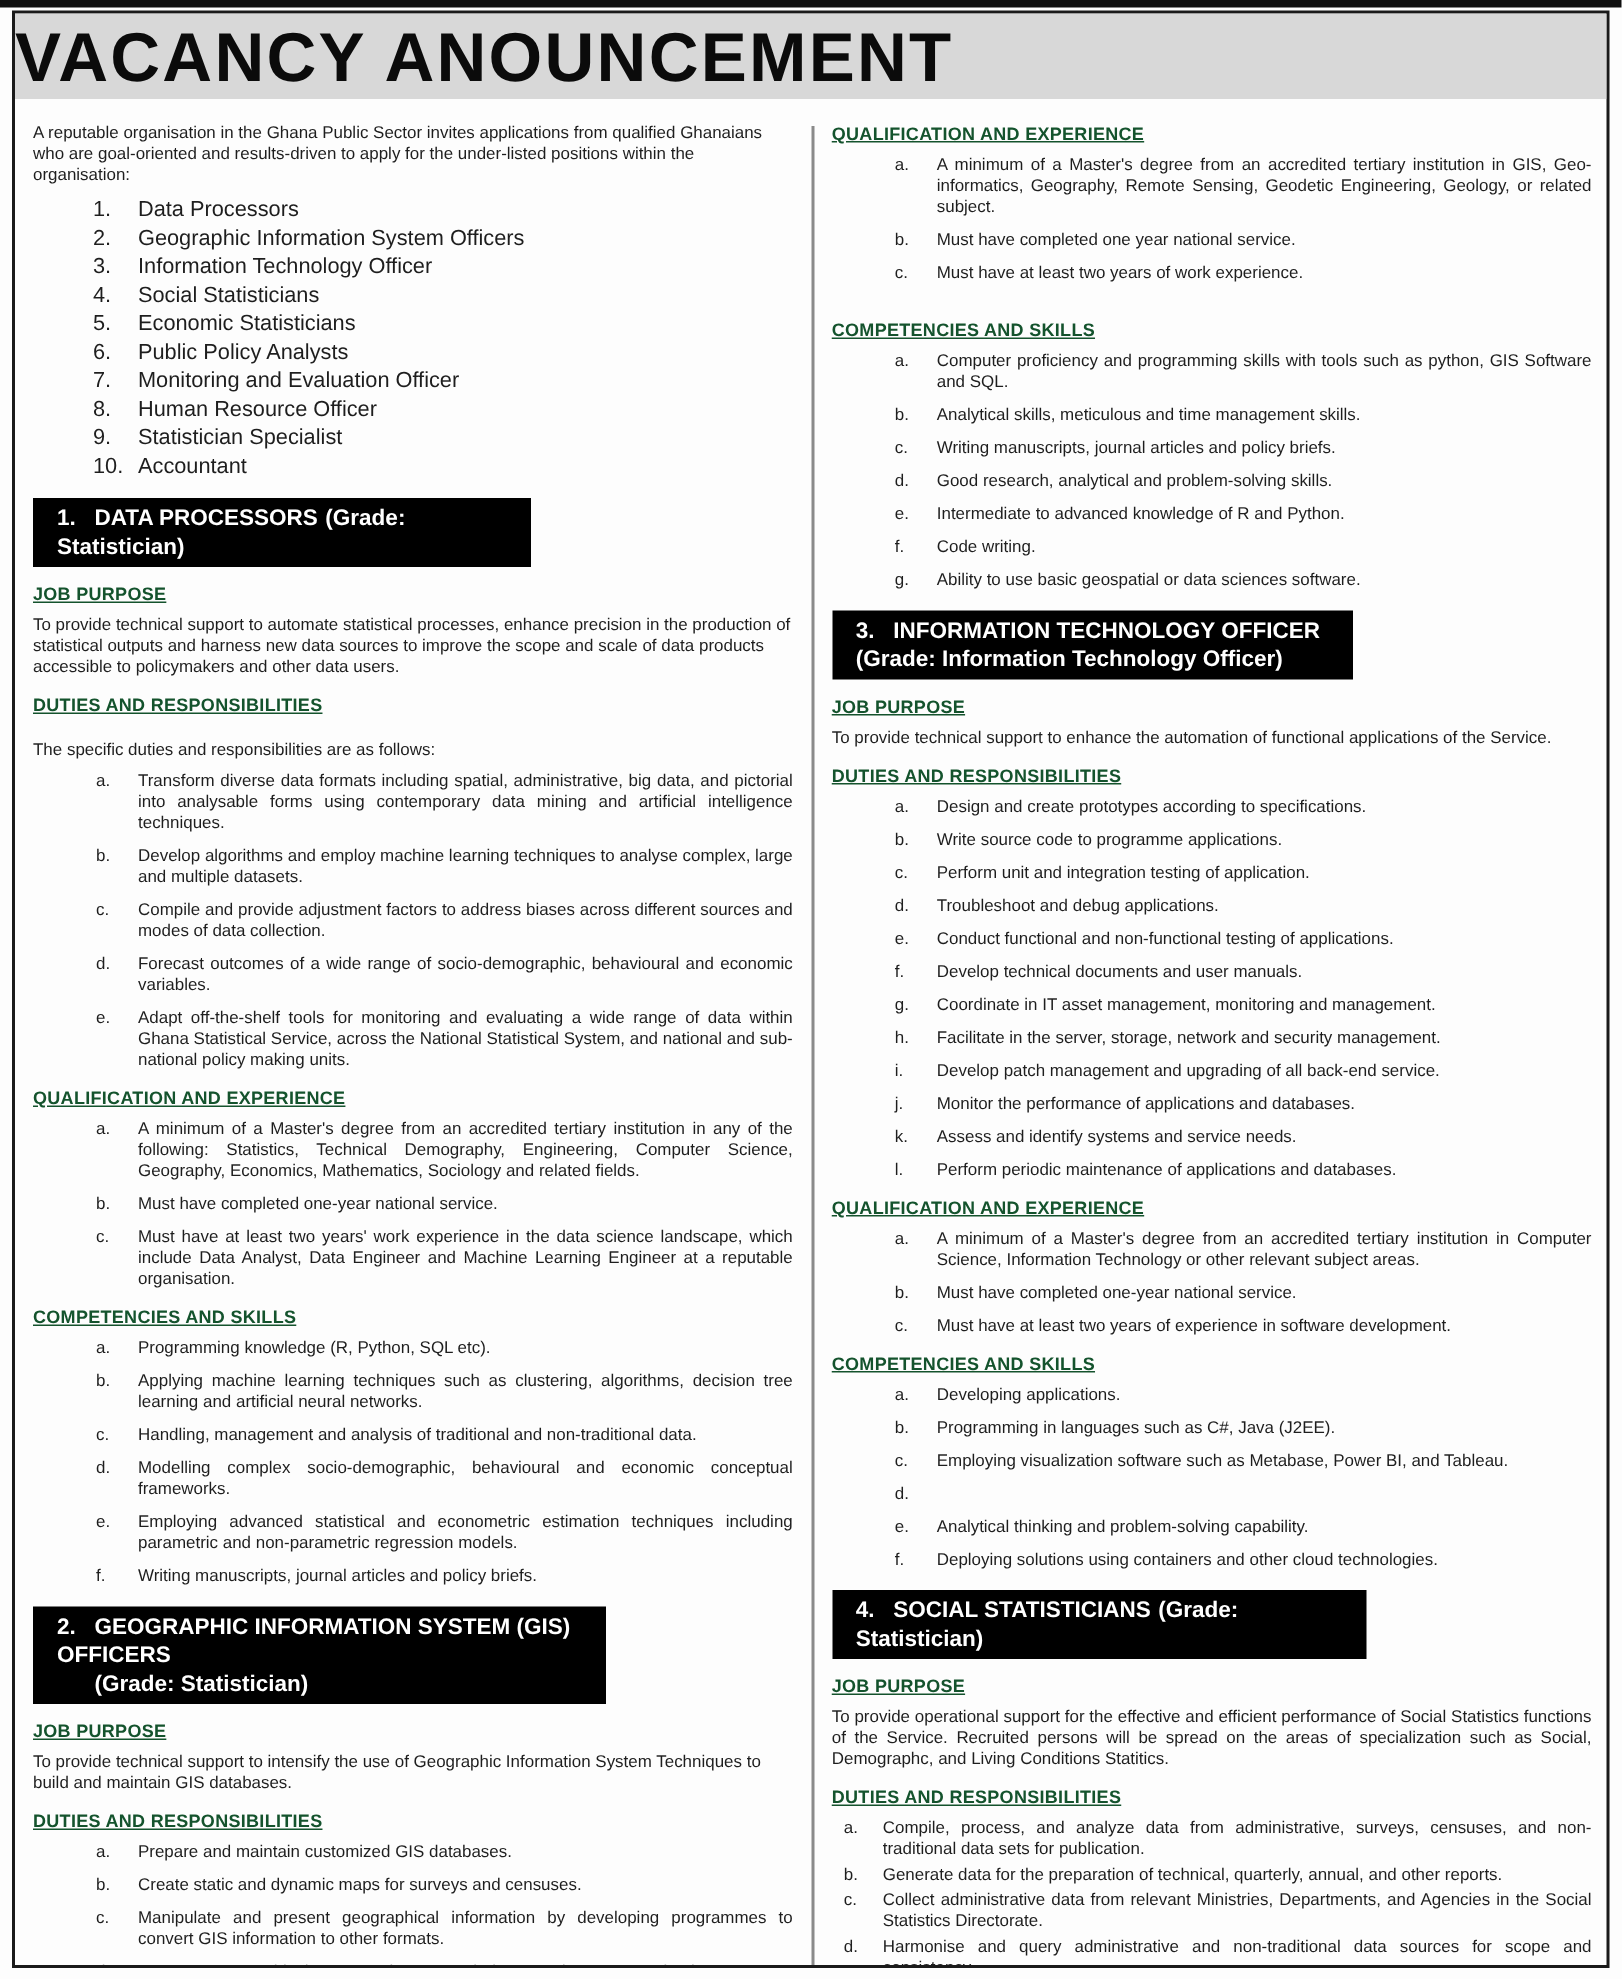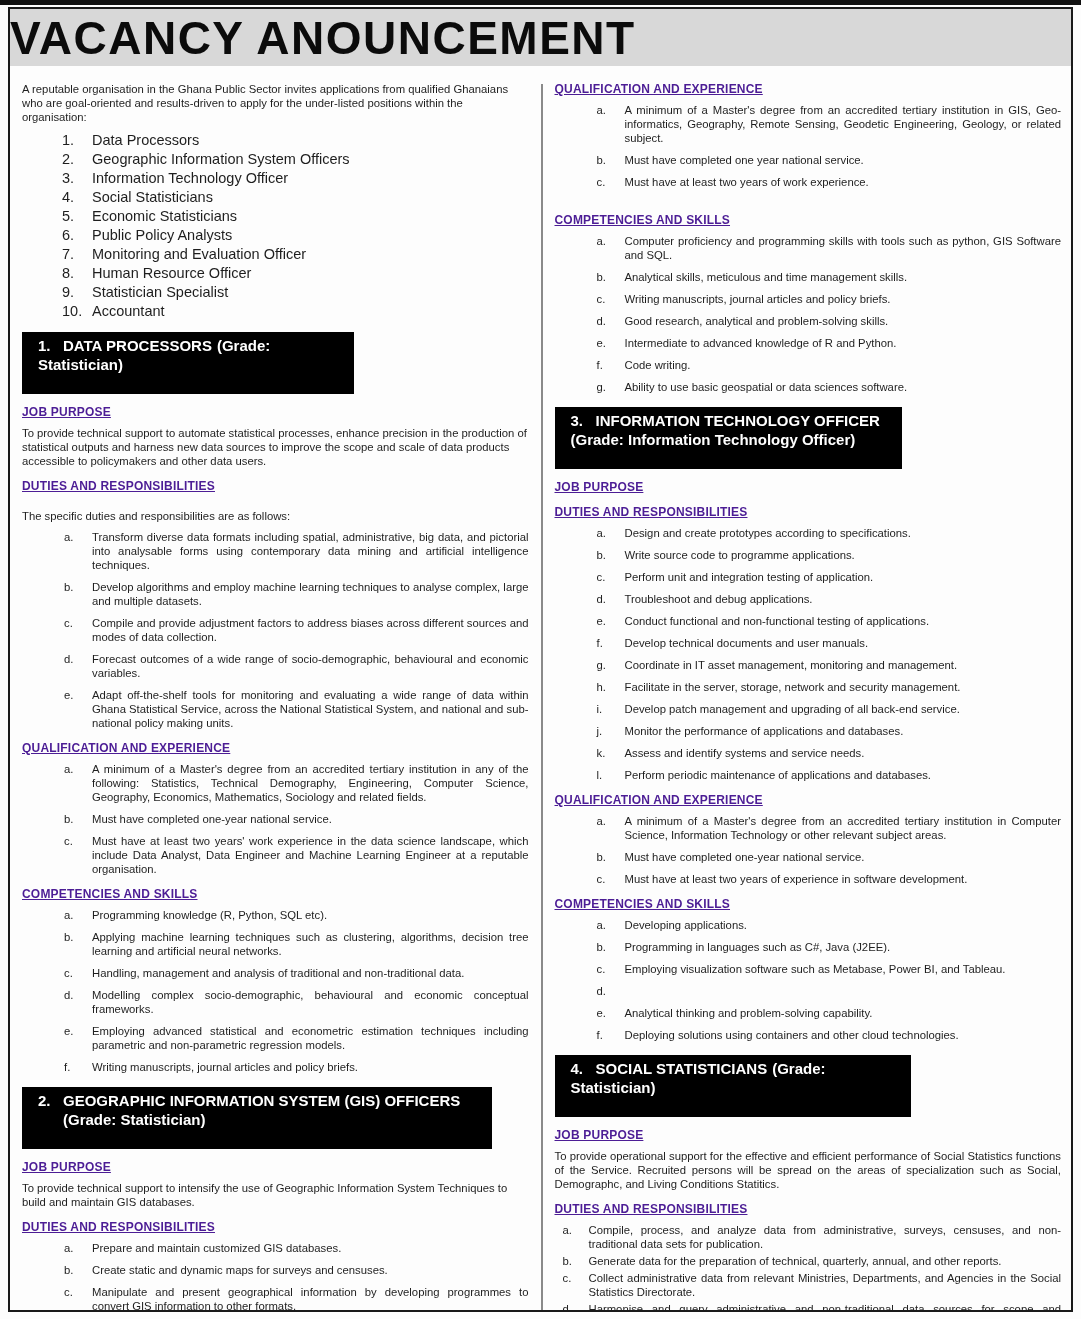--- a/index.html
+++ b/index.html
@@ -15,24 +15,24 @@
   .divider { flex:0 0 2px; background:#8a8a8a; margin-top:2px; }
 
   .para { font-size:11.3px; line-height:14px; margin-bottom:9px; }
   .justify { text-align:justify; }
 
   .positions { margin:2px 0 8px 0; }
   .positions .li-row { display:flex; margin-bottom:4.5px; font-size:14.5px; line-height:14.5px; }
   .positions .li-marker { flex:0 0 30px; margin-left:40px; }
   .positions .li-text { flex:1; }
 
-  .sub-heading { font-size:12px; font-weight:bold; text-decoration:underline; letter-spacing:.2px; margin:11px 0 7px 0; color:#4c1d95; }
+  .sub-heading { font-size:12px; font-weight:bold; text-decoration:underline; letter-spacing:.2px; margin:11px 0 7px 0; color:#14532d; }
   .sub-heading.gap-top { margin-top:24px; }
 
-  .section-bar { background:#000; color:#fff; font-weight:bold; font-size:15px; line-height:19px; padding:4px 8px 20px 16px; margin:13px 0 9px 0; }
+  .section-bar { background:#000; color:#fff; font-weight:bold; font-size:15px; line-height:19px; padding:4px 8px 4px 16px; margin:13px 0 9px 0; }
   .bar-num { display:inline-block; min-width:25px; }
   .bar-grade-inline { margin-left:5px; }
   .bar-grade-indent { padding-left:25px; }
   .bar-grade-center { text-align:left; }
 
   .ltr-list { margin:0 0 4px 0; }
   .ltr-list .li-row { display:flex; margin-bottom:8px; font-size:11.3px; line-height:14px; }
   .ltr-list .li-marker { flex:0 0 28px; margin-left:42px; }
   .ltr-list .li-text { flex:1; text-align:justify; }
   .ltr-list.tight .li-row { margin-bottom:3px; }
@@ -193,21 +193,21 @@
             <span class="li-marker">e.</span>
             <span class="li-text">Employing advanced statistical and econometric estimation techniques including parametric and non-parametric regression models.</span>
           </div>
 
           <div class="li-row">
             <span class="li-marker">f.</span>
             <span class="li-text">Writing manuscripts, journal articles and policy briefs.</span>
           </div>
         </div>
 
-      <div class="section-bar" style="width:470px;">
+      <div class="section-bar" style="width:382px;">
         <div><span class="bar-num">2.</span><span>GEOGRAPHIC INFORMATION SYSTEM (GIS) OFFICERS</span></div>
         <div class="bar-grade-indent">(Grade: Statistician)</div>
       </div>
 
       <div class="sub-heading">JOB PURPOSE</div>
       <p class="para">To provide technical support to intensify the use of Geographic Information System Techniques to build and maintain GIS databases.</p>
 
       <div class="sub-heading">DUTIES AND RESPONSIBILITIES</div>
       <div class="ltr-list">
 
@@ -301,20 +301,21 @@
             <span class="li-text">Ability to use basic geospatial or data sciences software.</span>
           </div>
         </div>
 
       <div class="section-bar" style="width:347px;">
         <div><span class="bar-num">3.</span><span>INFORMATION TECHNOLOGY OFFICER</span></div>
         <div class="bar-grade-center">(Grade: Information Technology Officer)</div>
       </div>
 
       <div class="sub-heading">JOB PURPOSE</div>
+      <p class="para">To provide technical support to enhance the automation of functional applications of the Service.</p>
 
       <div class="sub-heading">DUTIES AND RESPONSIBILITIES</div>
       <div class="ltr-list">
 
           <div class="li-row">
             <span class="li-marker">a.</span>
             <span class="li-text">Design and create prototypes according to specifications.</span>
           </div>
 
           <div class="li-row">

